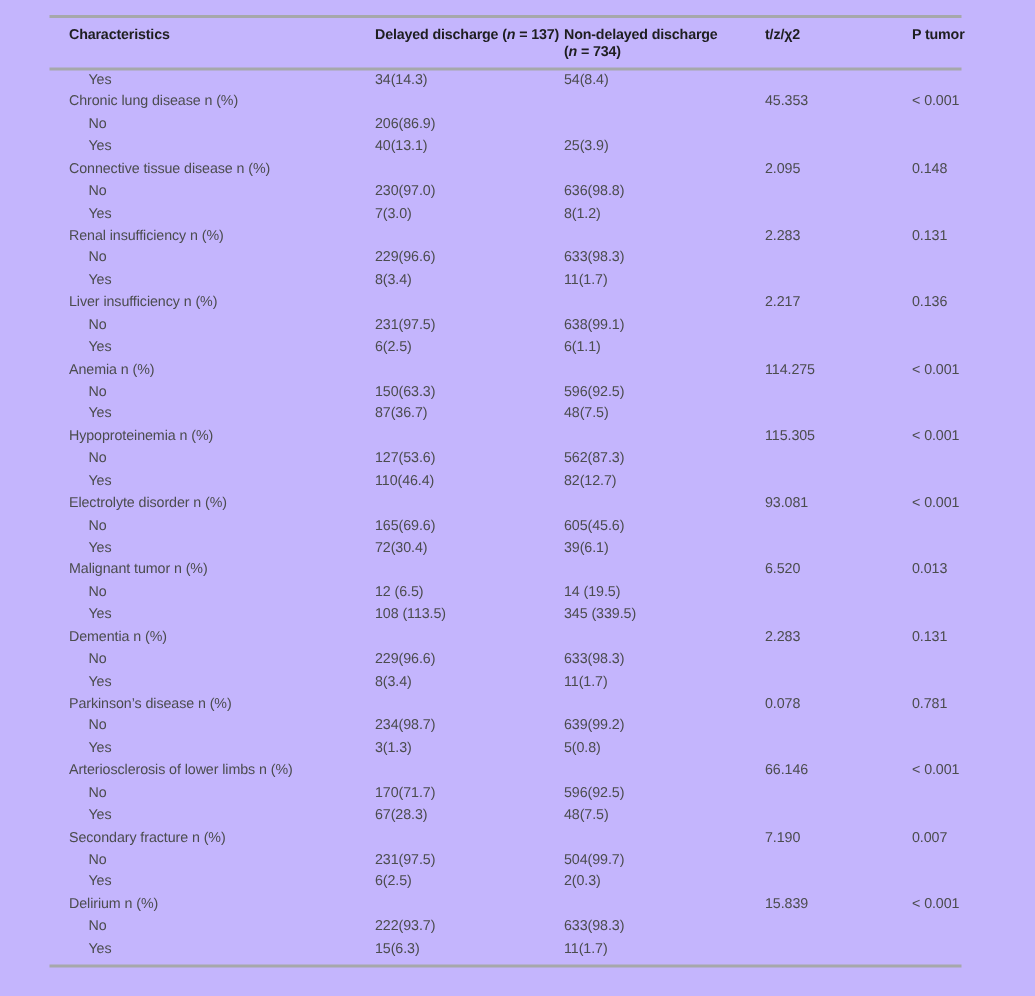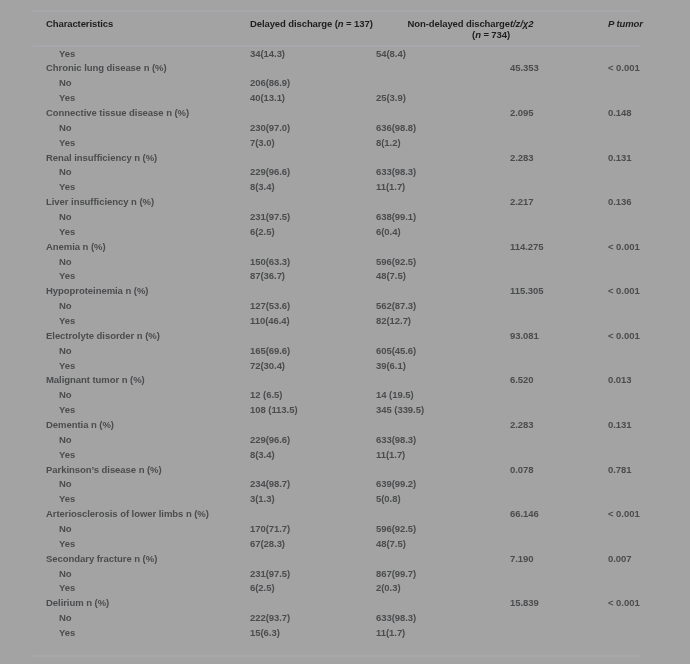--- a/index.html
+++ b/index.html
@@ -4,21 +4,21 @@
 <style>
   html, body {
     margin: 0;
     padding: 0;
     background: #ffffff;
   }
   .page {
     position: relative;
     width: 690px;
     height: 664px;
-    background: #a3a3a3;
+    background: #c4b5fd;
     font-family: "Liberation Sans", sans-serif;
     overflow: hidden;
   }
   .table {
     position: absolute;
     left: 33px;
     top: 10px;
     width: 608px;
   }
   .rule {
@@ -38,27 +38,26 @@
     height: 33px;
     box-sizing: border-box;
     padding-top: 6px;
     font-size: 9.5px;
     font-weight: bold;
     color: #1e1e20;
     line-height: 11.5px;
     letter-spacing: -0.1px;
   }
   .th { white-space: nowrap; overflow: visible; }
-  .th .line { display: block; text-align: right; }
-  .th.italic { font-style: italic; }
+  .th .line { display: block; }
+  .th.italic { }
   .col-label { padding-left: 13px; box-sizing: border-box; }
 
   .tbody {
-    padding-bottom: 14px;
-    font-weight: bold;
+    padding-bottom: 2px;
   }
   .row {
     height: 14.87px;
     line-height: 14.87px;
     font-size: 9.5px;
     color: #4b4c4e;
     letter-spacing: -0.05px;
   }
   .cell { white-space: nowrap; overflow: visible; }
   .cell.indent { padding-left: 26px; box-sizing: border-box; }
@@ -176,21 +175,21 @@
     <div class="cell col-label indent">No</div>
     <div class="cell">231(97.5)</div>
     <div class="cell">638(99.1)</div>
     <div class="cell"></div>
     <div class="cell"></div>
   </div>
 
   <div class="row grid5">
     <div class="cell col-label indent">Yes</div>
     <div class="cell">6(2.5)</div>
-    <div class="cell">6(0.4)</div>
+    <div class="cell">6(1.1)</div>
     <div class="cell"></div>
     <div class="cell"></div>
   </div>
 
   <div class="row grid5">
     <div class="cell col-label">Anemia n (%)</div>
     <div class="cell"></div>
     <div class="cell"></div>
     <div class="cell">114.275</div>
     <div class="cell">&lt; 0.001</div>
@@ -360,21 +359,21 @@
     <div class="cell col-label">Secondary fracture n (%)</div>
     <div class="cell"></div>
     <div class="cell"></div>
     <div class="cell">7.190</div>
     <div class="cell">0.007</div>
   </div>
 
   <div class="row grid5">
     <div class="cell col-label indent">No</div>
     <div class="cell">231(97.5)</div>
-    <div class="cell">867(99.7)</div>
+    <div class="cell">504(99.7)</div>
     <div class="cell"></div>
     <div class="cell"></div>
   </div>
 
   <div class="row grid5">
     <div class="cell col-label indent">Yes</div>
     <div class="cell">6(2.5)</div>
     <div class="cell">2(0.3)</div>
     <div class="cell"></div>
     <div class="cell"></div>

